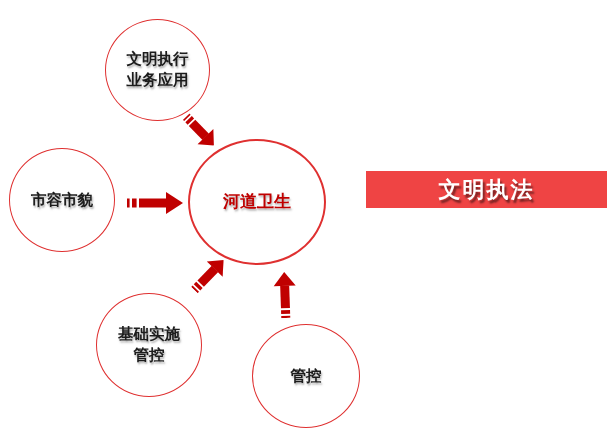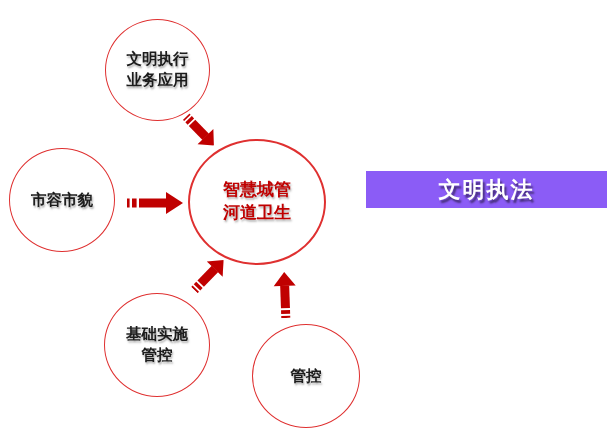--- a/index.html
+++ b/index.html
@@ -12,21 +12,21 @@
   
   .node{
     position:absolute;border:1.6px solid #df3030;border-radius:50%;
     background:#ffffff;display:flex;flex-direction:column;
     align-items:center;justify-content:center;text-align:center;
     font-weight:bold;color:#1c1c1c;font-size:15.5px;line-height:1.35;
     text-shadow:1px 2px 2px rgba(110,110,110,0.55);
   }
   .node-top    {left:105px;top:19px; width:103px;height:100px;}
   .node-left   {left:9px;  top:148px;width:104px;height:102px;}
-  .node-bl     {left:104px;top:293px;width:104px;height:102px;}
+  .node-bl     {left:96px;top:293px;width:104px;height:102px;}
   .node-br     {left:252px;top:324px;width:106px;height:102px;}
   .node-center {
     left:188px;top:139px;width:134px;height:122px;border-width:2px;
     font-size:17px;color:#c00000;text-shadow:1px 2px 2px rgba(90,90,90,0.45);
   }
 
   
   .arrow{position:absolute;}
   .arrow svg{display:block;width:100%;height:100%;}
   .arrow-top {left:180px;top:118px;width:40px;height:26px;transform:rotate(46deg);}
@@ -60,21 +60,20 @@
   <div class="node node-bl" style="border-color: rgb(223, 48, 48);">
     <div>基础实施</div>
     <div>管控</div>
   </div>
 
   <div class="node node-br" style="border-color: rgb(223, 48, 48);">
     <div>管控</div>
   </div>
 
   <div class="node node-center" style="border-color: rgb(223, 48, 48);">
-    <div style="color: rgb(192, 0, 0);">智慧城管</div>
     <div style="color: rgb(192, 0, 0);">河道卫生</div>
   </div>
 
   <div class="arrow arrow-top">
     <svg viewBox="0 0 56 26" preserveAspectRatio="none">
       <g fill="#c00000">
         <rect x="0" y="8.5" width="2.6" height="9"></rect>
         <rect x="5" y="8.5" width="4.6" height="9"></rect>
         <rect x="12" y="8.5" width="27.5" height="9"></rect>
         <polygon points="39,2 56,13 39,24"></polygon>
@@ -108,17 +107,17 @@
     <svg viewBox="0 0 56 26" preserveAspectRatio="none">
       <g fill="#c00000">
         <rect x="0" y="8.5" width="2.6" height="9"></rect>
         <rect x="5" y="8.5" width="4.6" height="9"></rect>
         <rect x="12" y="8.5" width="27.5" height="9"></rect>
         <polygon points="39,2 56,13 39,24"></polygon>
       </g>
     </svg>
   </div>
 
-  <div class="banner" style="background-color: #8b5cf6;">
+  <div class="banner" style="background-color: #ef4444;">
     <span style="color: rgb(255, 255, 255);">文明执法</span>
   </div>
 
 </div>
 
 </body></html>

